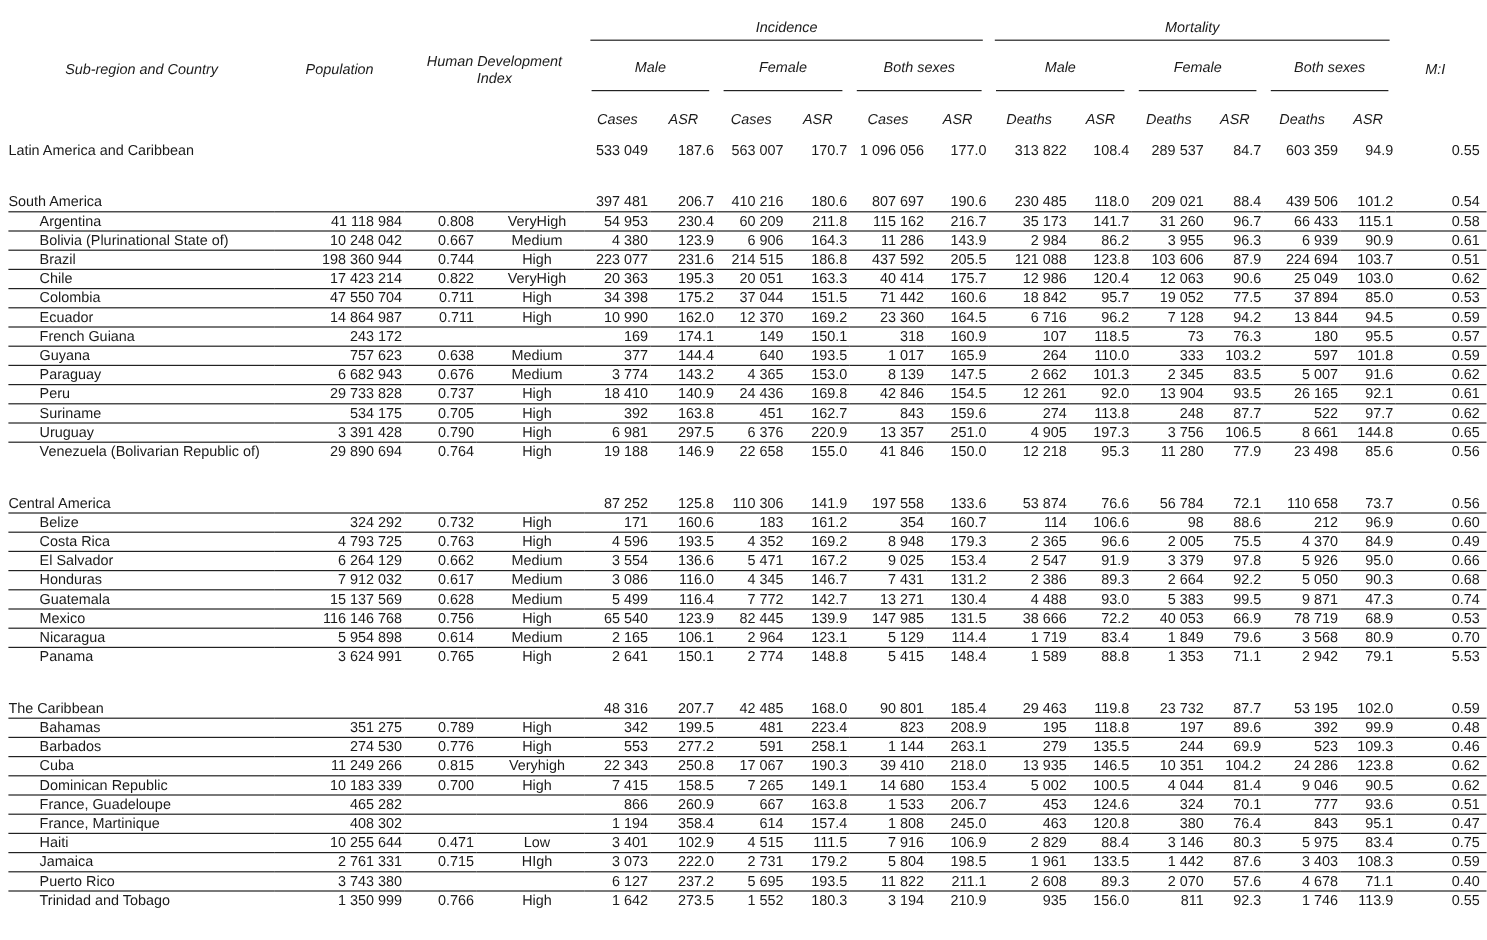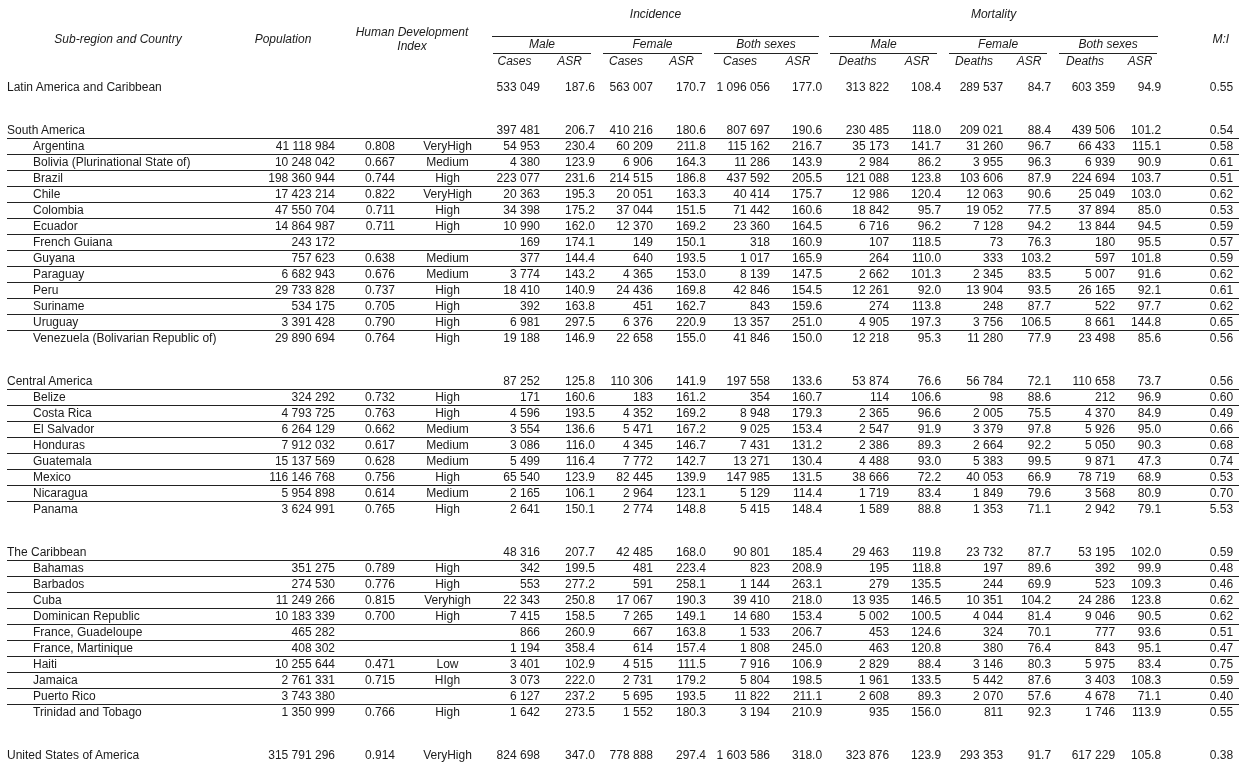--- a/index.html
+++ b/index.html
@@ -16,28 +16,28 @@
   thead th {
     font-style: italic; font-weight: normal; font-size: 12px;
     padding: 0; vertical-align: bottom; overflow: visible;
   }
   thead tr.h1 { height: 26px; }
   thead tr.h2 { height: 17px; }
   thead tr.h3 { height: 17px; }
   thead tr.h3 th { padding-bottom: 12px; }           
   th.h-span { vertical-align: middle; text-align: center; padding-bottom: 10px !important; }
   th.h-hdi span { display: inline-block; max-width: 122px; line-height: 14px; }
-  th.h-mi { text-align: right; padding-right: 10px !important; }
+  th.h-mi { padding-right: 10px !important; }
   .grp {
     text-align: center; border-bottom: 1px solid #222;
-    margin: 0 5px; padding-bottom: 15px; line-height: 13px;
+    margin: 0 5px; padding-bottom: 3px; line-height: 13px;
   }
   .sex {
     text-align: center; border-bottom: 1px solid #222;
-    margin: 0 6px; padding-bottom: 2px; line-height: 13px;
+    margin: 16px 6px; padding-bottom: 12px; line-height: 13px;
   }
   th.h-meas { text-align: center; vertical-align: middle; }
   
   td {
     padding: 0; line-height: 15px; height: 15px;
     white-space: nowrap; overflow: hidden;
   }
   tr.rule td { border-bottom: 1px solid #222; }
   td.num { text-align: right; padding-right: 2px; }
   td.cat { text-align: center; padding-left: 11px; }
@@ -742,21 +742,21 @@
           <td class="num">0.715</td>
           <td class="cat">HIgh</td>
           <td class="num">3 073</td>
           <td class="num">222.0</td>
           <td class="num">2 731</td>
           <td class="num">179.2</td>
           <td class="num">5 804</td>
           <td class="num">198.5</td>
           <td class="num">1 961</td>
           <td class="num">133.5</td>
-          <td class="num">5 442</td>
+          <td class="num">1 442</td>
           <td class="num">87.6</td>
           <td class="num">3 403</td>
           <td class="num">108.3</td>
           <td class="num mi">0.59</td>
         </tr>
         <tr class="country rule">
           <td class="c-name">Puerto Rico</td>
           <td class="num">3 743 380</td>
           <td class="num"></td>
           <td class="cat"></td>

